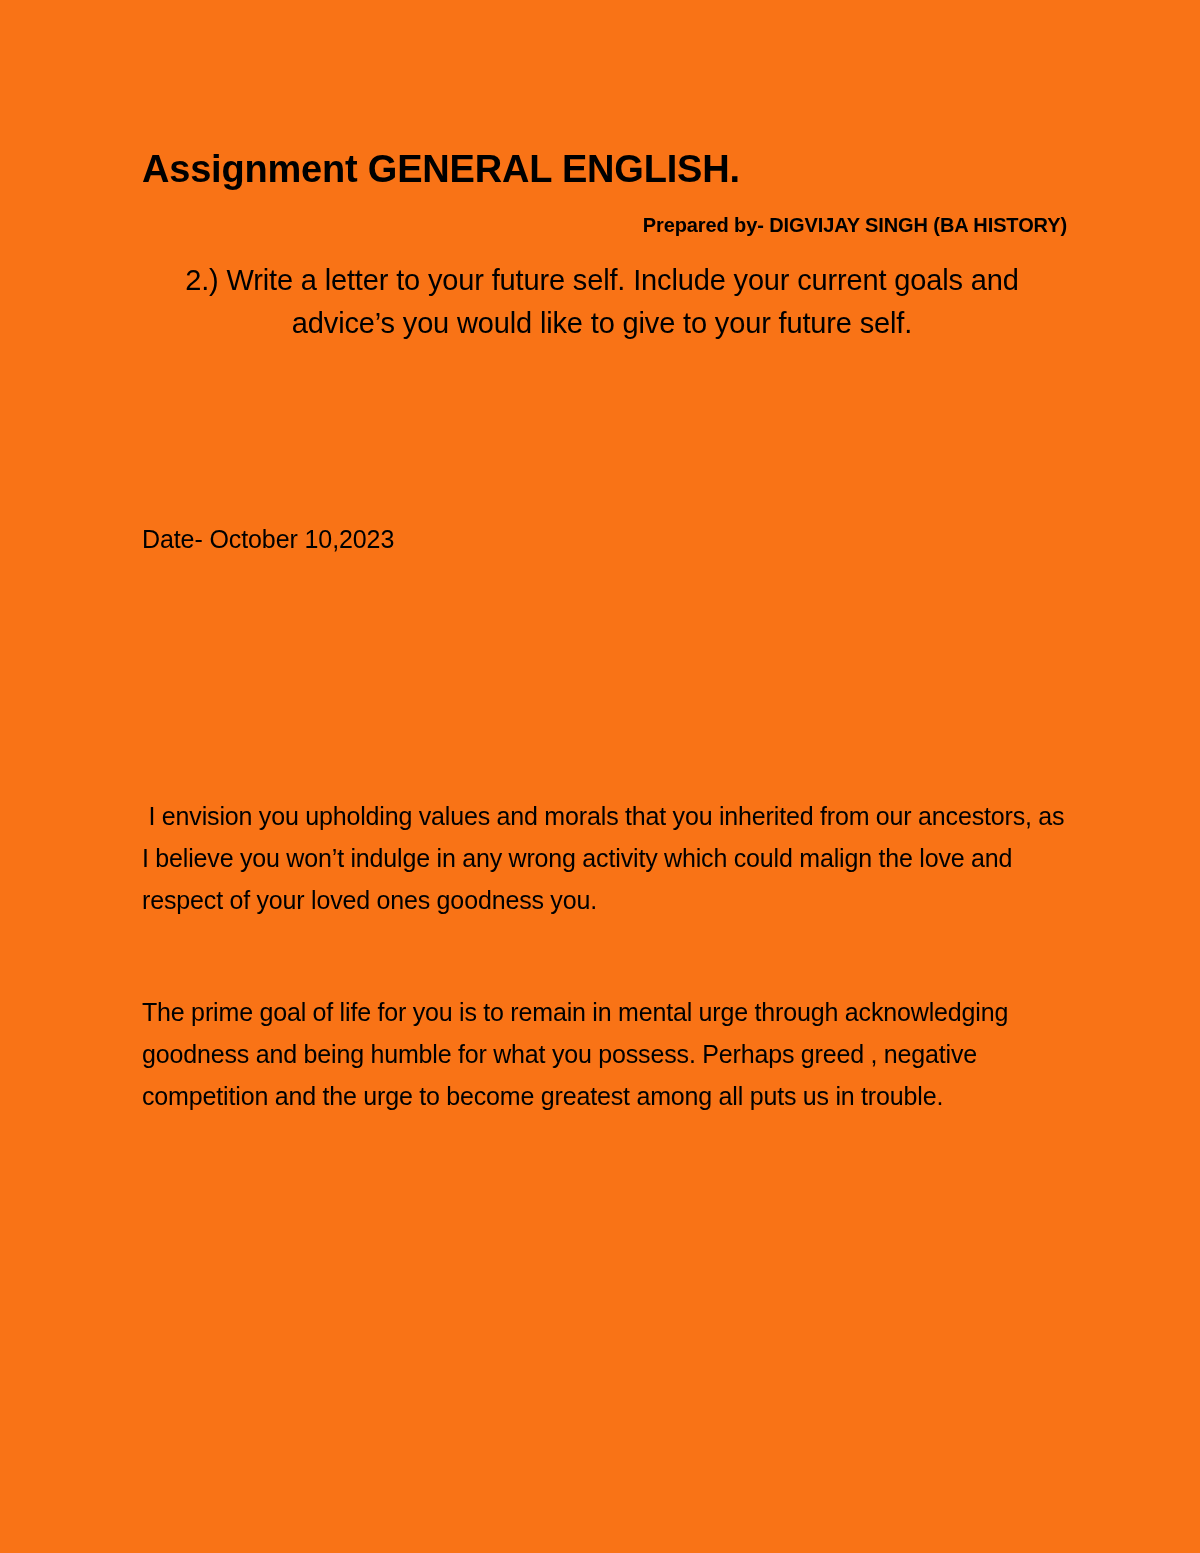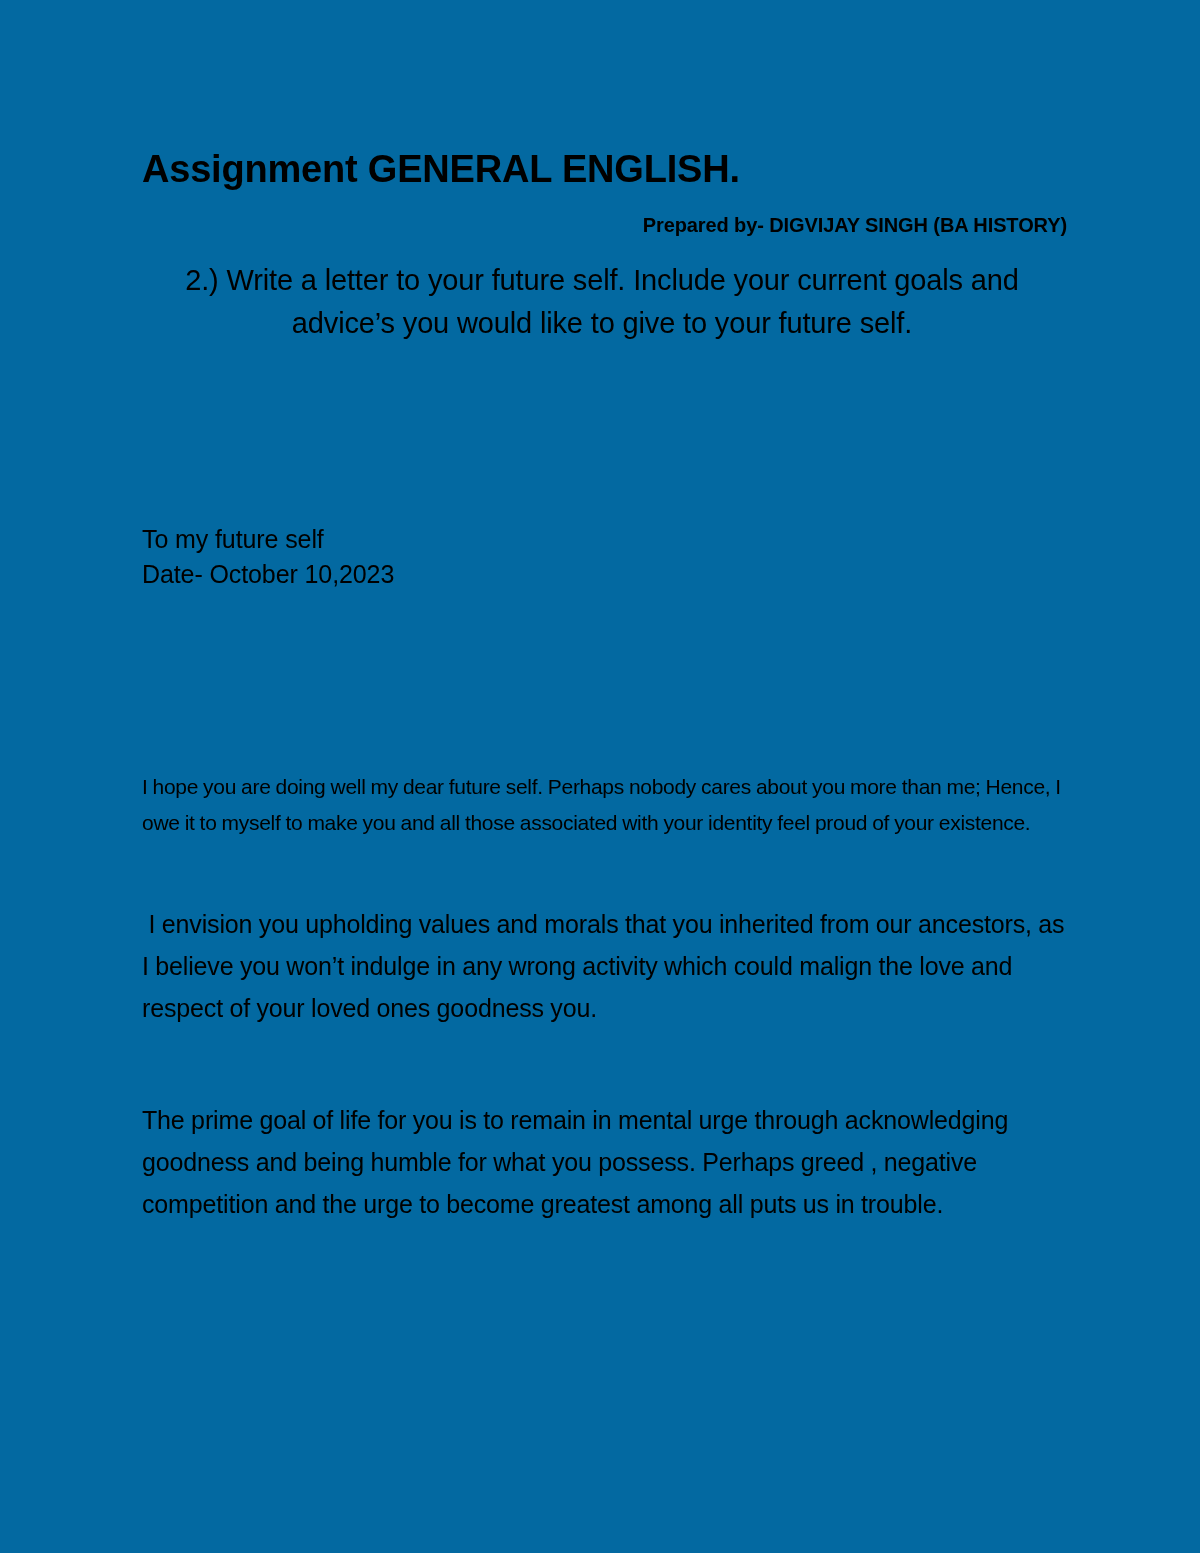--- a/index.html
+++ b/index.html
@@ -14,21 +14,21 @@
     position: relative;
     overflow: hidden;
     font-family: "Liberation Sans", "DejaVu Sans", sans-serif;
     color: #000000;
     -webkit-font-smoothing: antialiased;
   }
 
   .page {
     position: absolute;
     inset: 0;
-    background: #0369a1;
+    background: #f97316;
     padding: 0;
   }
 
   .content {
     position: absolute;
     left: 142px;
     top: 148px;
     width: 925px;
   }
 
@@ -108,27 +108,25 @@
   <div class="content">
 
     <h1 class="doc-title">Assignment GENERAL ENGLISH.</h1>
 
     <p class="byline">Prepared by- DIGVIJAY SINGH (BA HISTORY)</p>
 
     <p class="question">2.) Write a letter to your future self. Include your current goals and advice’s you would like to give to your future self.</p>
 
     <div class="spacer-lg"></div>
 
-    <p class="letter-line">To my future self</p>
 
     <p class="letter-line">Date- October 10,2023</p>
 
     <div class="spacer-lg"></div>
 
-    <p class="body-para-sm pre-space">I hope you are doing well my dear future self. Perhaps nobody cares about you more than me; Hence, I owe it to myself to make you and all those associated with your identity feel proud of your existence.</p>
 
     <div class="spacer-md"></div>
 
     <p class="body-para pre-space"> I envision you upholding values and morals that you inherited from our ancestors, as I believe you won’t indulge in any wrong activity which could malign the love and respect of your loved ones goodness you.</p>
 
     <div class="spacer-xl"></div>
 
     <p class="body-para pre-space">The prime goal of life for you is to remain in mental urge through acknowledging goodness and being humble for what you possess. Perhaps greed , negative competition and the urge to become greatest among all puts us in trouble.</p>
 
   </div>

